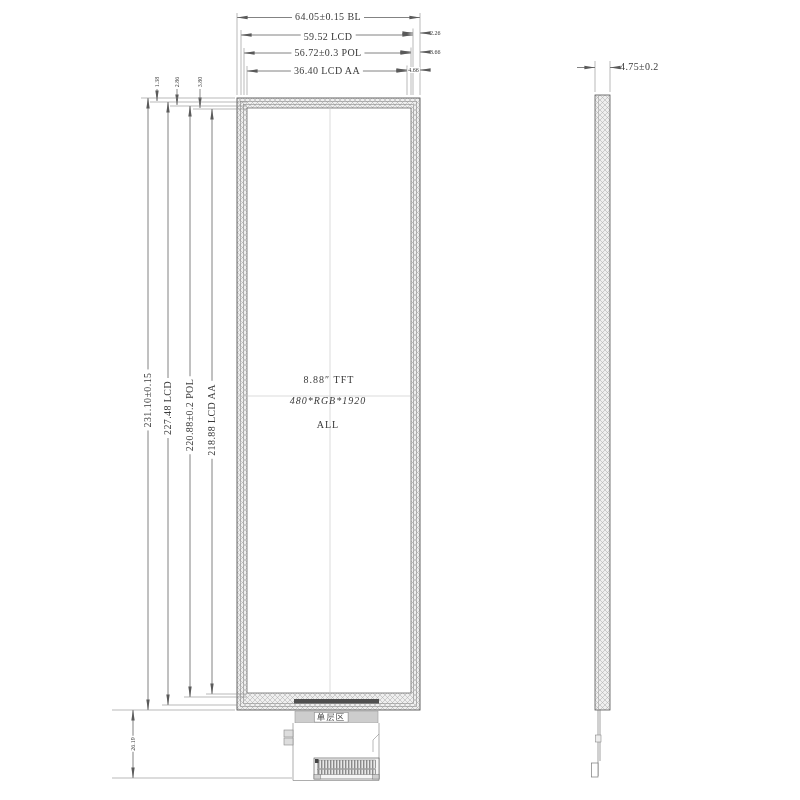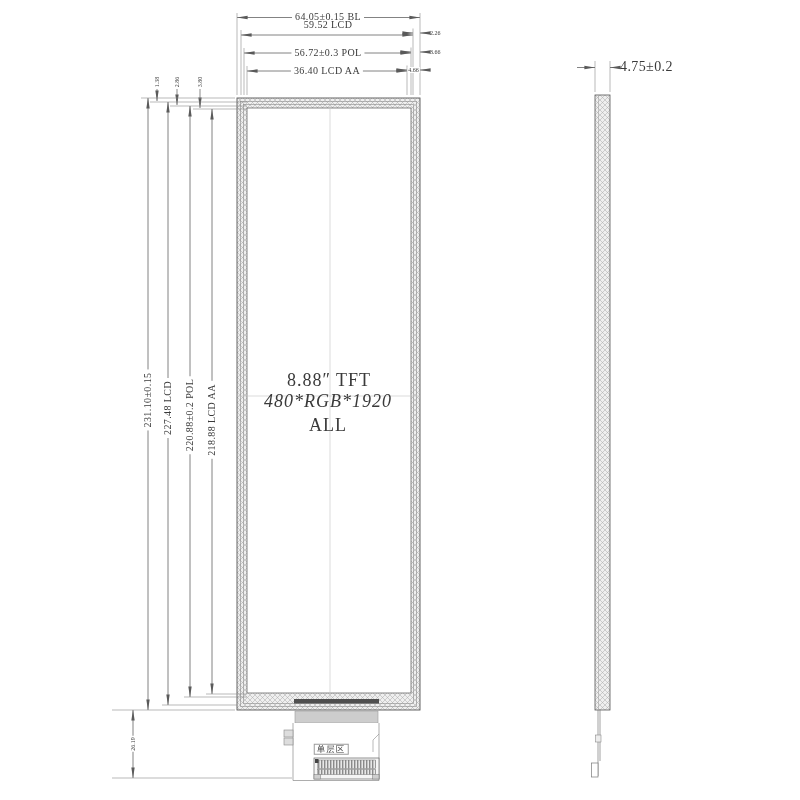--- a/index.html
+++ b/index.html
@@ -6,22 +6,22 @@
   body{width:800px;height:800px;background:#ffffff;position:relative;overflow:hidden;
        font-family:"Liberation Serif", serif;}
   #stage{position:absolute;left:0;top:0;width:800px;height:700px;}
   svg{position:absolute;left:0;top:0;}
   .lbl{position:absolute;white-space:nowrap;color:#3a3a3a;letter-spacing:.4px;line-height:1;}
   .ctr{transform:translate(-50%,-50%);}
   .la{transform:translateY(-50%);}
   .rot{transform:translate(-50%,-50%) rotate(-90deg);}
   .mask{background:#ffffff;padding:0 3px;}
   .f10{font-size:10px;}
-  .f105{font-size:14px;}
-  .f13{font-size:18px;letter-spacing:1px;}
+  .f105{font-size:10px;}
+  .f13{font-size:10px;letter-spacing:1px;}
   .f6{font-size:6px;letter-spacing:0;}
   .f9{font-size:8.5px;letter-spacing:1px;background:#fff;padding:0 2px;border:0.5px solid #9a9a9a;}
 </style>
 </head>
 <body>
 
 <div id="stage">
 
 <svg width="800" height="800" viewBox="0 0 800 800">
   <defs>
@@ -130,21 +130,21 @@
     <g stroke="#7a7a7a" stroke-width="0.7" fill="none">
       <line x1="598" y1="710" x2="598" y2="776"></line>
       <line x1="600" y1="710" x2="600" y2="761"></line>
       <rect x="595.5" y="735" width="5.5" height="7" fill="#ededed" stroke-width="0.5"></rect>
       <rect x="591.5" y="763" width="6.5" height="14" fill="#ffffff"></rect>
     </g>
   </g>
 </svg>
 
 <div class="lbl f10 ctr mask" style="left:328px;top:17px;">64.05±0.15 BL</div>
-<div class="lbl f10 ctr mask" style="left:328px;top:25px;">59.52 LCD</div>
+<div class="lbl f10 ctr mask" style="left:328px;top:37px;">59.52 LCD</div>
 <div class="lbl f10 ctr mask" style="left:328px;top:53px;">56.72±0.3 POL</div>
 <div class="lbl f10 ctr mask" style="left:327px;top:71px;">36.40 LCD AA</div>
 
 <div class="lbl f6 la" style="left:430px;top:33px;">2.26</div>
 <div class="lbl f6 la" style="left:430px;top:52px;">3.66</div>
 <div class="lbl f6 ctr mask" style="left:413.5px;top:70px;padding:0 1px;">4.66</div>
 
 <div class="lbl f6 rot" style="left:157px;top:82px;">1.38</div>
 <div class="lbl f6 rot" style="left:177px;top:82px;">2.86</div>
 <div class="lbl f6 rot" style="left:200px;top:82px;">3.80</div>
@@ -154,15 +154,15 @@
 <div class="lbl f10 rot mask" style="left:190px;top:415px;">220.88±0.2 POL</div>
 <div class="lbl f10 rot mask" style="left:212px;top:420px;">218.88 LCD AA</div>
 <div class="lbl f6 rot mask" style="left:133px;top:744px;padding:0 1px;">26.19</div>
 
 <div class="lbl f105 la" style="left:620px;top:67px;">4.75±0.2</div>
 
 <div class="lbl f13 ctr" style="left:329px;top:380px;">8.88″ TFT</div>
 <div class="lbl f13 ctr" style="left:328px;top:401px;font-style:italic;">480*RGB*1920</div>
 <div class="lbl f13 ctr" style="left:328px;top:425px;">ALL</div>
 
-<div class="lbl f9 ctr" style="left:331px;top:717px;margin-top:32px;">单层区</div>
+<div class="lbl f9 ctr" style="left:331px;top:717px;">单层区</div>
 
 </div>
 
 </body></html>

